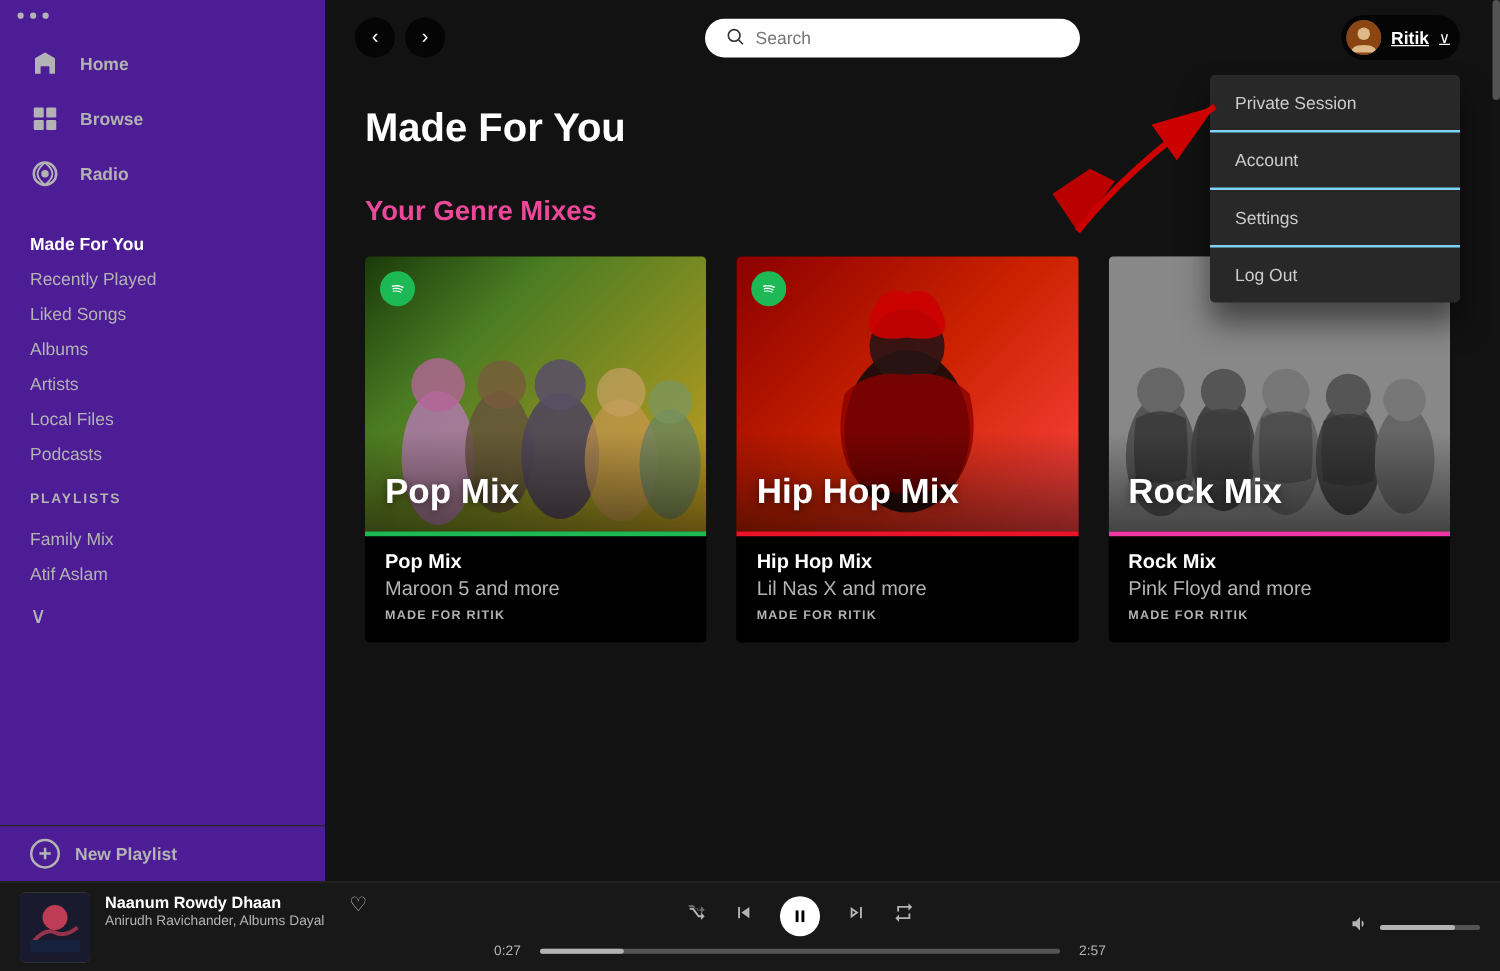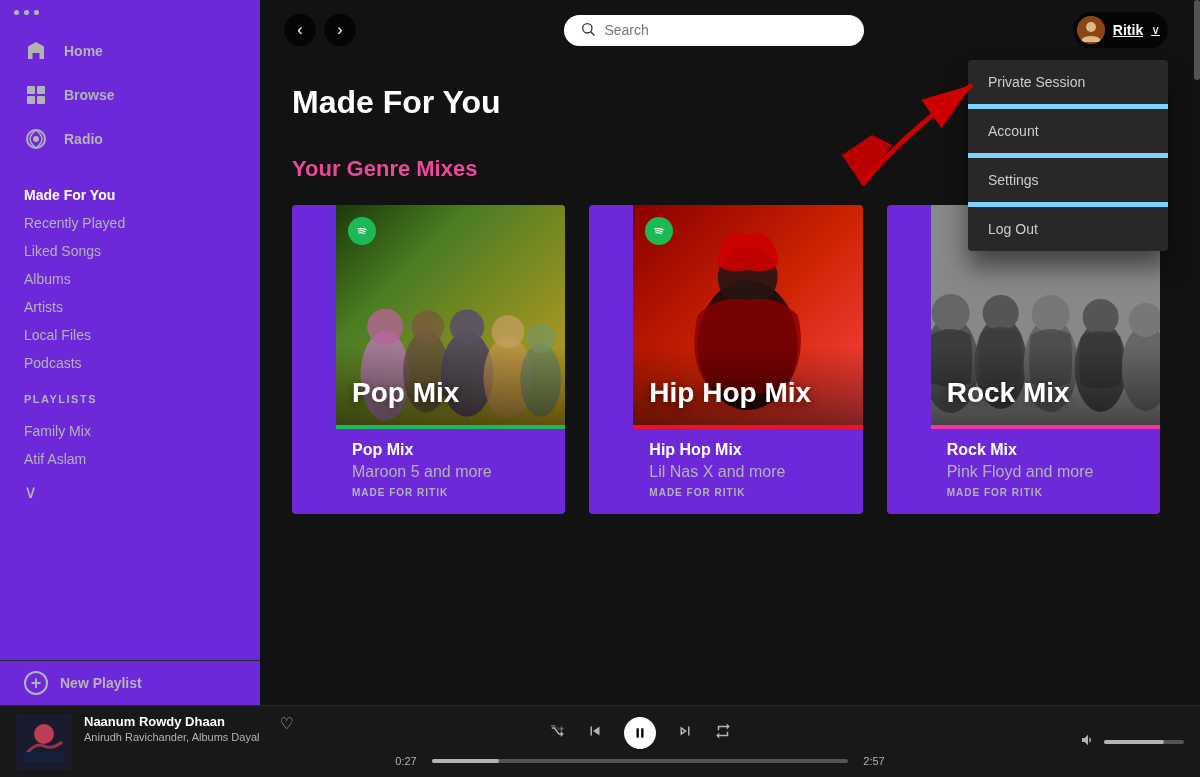--- a/index.html
+++ b/index.html
@@ -2,21 +2,21 @@
 <html><head>
   <meta charset="utf-8">
   <style>
     * { margin: 0; padding: 0; box-sizing: border-box; }
     body { width: 1200px; height: 777px; background: #121212; color: #fff; font-family: 'Circular', 'Helvetica Neue', Arial, sans-serif; overflow: hidden; display: flex; flex-direction: column; }
 
     
     .app-container { display: flex; flex: 1; overflow: hidden; }
 
     
-    .sidebar { width: 260px; background: #6d28d9; display: flex; flex-direction: column; flex-shrink: 0; overflow: hidden; }
+    .sidebar { width: 260px; background: #4c1d95; display: flex; flex-direction: column; flex-shrink: 0; overflow: hidden; }
     .three-dots { padding: 10px 14px; display: flex; gap: 5px; }
     .three-dots span { width: 5px; height: 5px; background: #b3b3b3; border-radius: 50%; display: block; }
 
     .sidebar-nav { padding: 4px 0; }
     .nav-item { display: flex; align-items: center; gap: 16px; padding: 10px 24px; cursor: pointer; color: #b3b3b3; font-size: 14px; font-weight: 600; text-decoration: none; border-radius: 4px; }
     .nav-icon { width: 24px; height: 24px; display: flex; align-items: center; justify-content: center; }
 
     .library-section { margin-top: 16px; padding: 0 24px; }
     .library-header { display: flex; align-items: center; justify-content: space-between; margin-bottom: 12px; }
     .library-label { font-size: 11px; font-weight: 700; letter-spacing: 1.5px; color: #b3b3b3; text-transform: uppercase; }
@@ -47,42 +47,42 @@
     .search-bar input { background: none; border: none; outline: none; font-size: 14px; color: #333; width: 100%; }
     .search-icon-wrap { color: #333; font-size: 14px; }
 
     .user-area { display: flex; align-items: center; gap: 8px; cursor: pointer; background: rgba(0,0,0,0.7); border-radius: 20px; padding: 4px 8px 4px 4px; text-decoration: underline; }
     .avatar { width: 28px; height: 28px; border-radius: 50%; background: #535353; overflow: hidden; display: flex; align-items: center; justify-content: center; }
     .username { font-size: 14px; font-weight: 700; }
     .chevron-down { font-size: 12px; color: #fff; }
 
     
     .dropdown-menu { position: absolute; top: 60px; right: 24px; background: #282828; border-radius: 4px; min-width: 200px; z-index: 100; box-shadow: 0 16px 24px rgba(0,0,0,0.5); }
-    .dropdown-item { padding: 14px 20px; font-size: 14px; color: #ccc; cursor: pointer; border-bottom: 5px solid #7dd3fc; }
+    .dropdown-item { padding: 14px 20px; font-size: 14px; color: #ccc; cursor: pointer; border-bottom: 2px solid #7dd3fc; }
     .dropdown-item:last-child { border-bottom: none; }
 
     
     .arrow-annotation { position: absolute; top: 55px; right: 170px; z-index: 200; pointer-events: none; }
 
     
     .main-scroll { flex: 1; overflow-y: auto; padding: 24px 32px; }
     .main-scroll::-webkit-scrollbar { width: 6px; }
     .main-scroll::-webkit-scrollbar-track { background: transparent; }
     .main-scroll::-webkit-scrollbar-thumb { background: #535353; border-radius: 3px; }
 
     .page-title { font-size: 32px; font-weight: 900; margin-bottom: 32px; color: #fff; }
 
     .section-header { display: flex; align-items: center; justify-content: space-between; margin-bottom: 20px; }
     .section-title { font-size: 22px; font-weight: 700; color: #ec4899; }
     .section-nav { display: flex; gap: 8px; }
     .section-nav-btn { width: 32px; height: 32px; background: rgba(0,0,0,0.5); border: none; border-radius: 50%; color: #fff; cursor: pointer; display: flex; align-items: center; justify-content: center; font-size: 14px; }
 
     
     .cards-grid { display: grid; grid-template-columns: repeat(3, 1fr); gap: 24px; }
-    .card { background: #6d28d9; border-radius: 4px; overflow: hidden; cursor: pointer; padding-left: 44px; }
+    .card { background: #000000; border-radius: 4px; overflow: hidden; cursor: pointer; }
     .card-overlay-title { position: absolute; bottom: 16px; left: 16px; font-size: 28px; font-weight: 900; color: #fff; text-shadow: 0 2px 8px rgba(0,0,0,0.5); }
     .spotify-badge { position: absolute; top: 12px; left: 12px; width: 28px; height: 28px; background: #1db954; border-radius: 50%; display: flex; align-items: center; justify-content: center; }
     .card-info { padding: 12px 16px 16px; }
     .card-name { font-size: 16px; font-weight: 700; color: #fff; margin-bottom: 4px; }
     .card-desc { font-size: 16px; color: #b3b3b3; margin-bottom: 6px; }
     .card-tag { font-size: 10px; font-weight: 700; letter-spacing: 1px; color: #b3b3b3; text-transform: uppercase; }
 
     
     .player-bar { height: 72px; background: #181818; border-top: 1px solid #282828; display: flex; align-items: center; padding: 0 16px; flex-shrink: 0; }
     .player-left { display: flex; align-items: flex-start; gap: 12px; width: 280px; }

